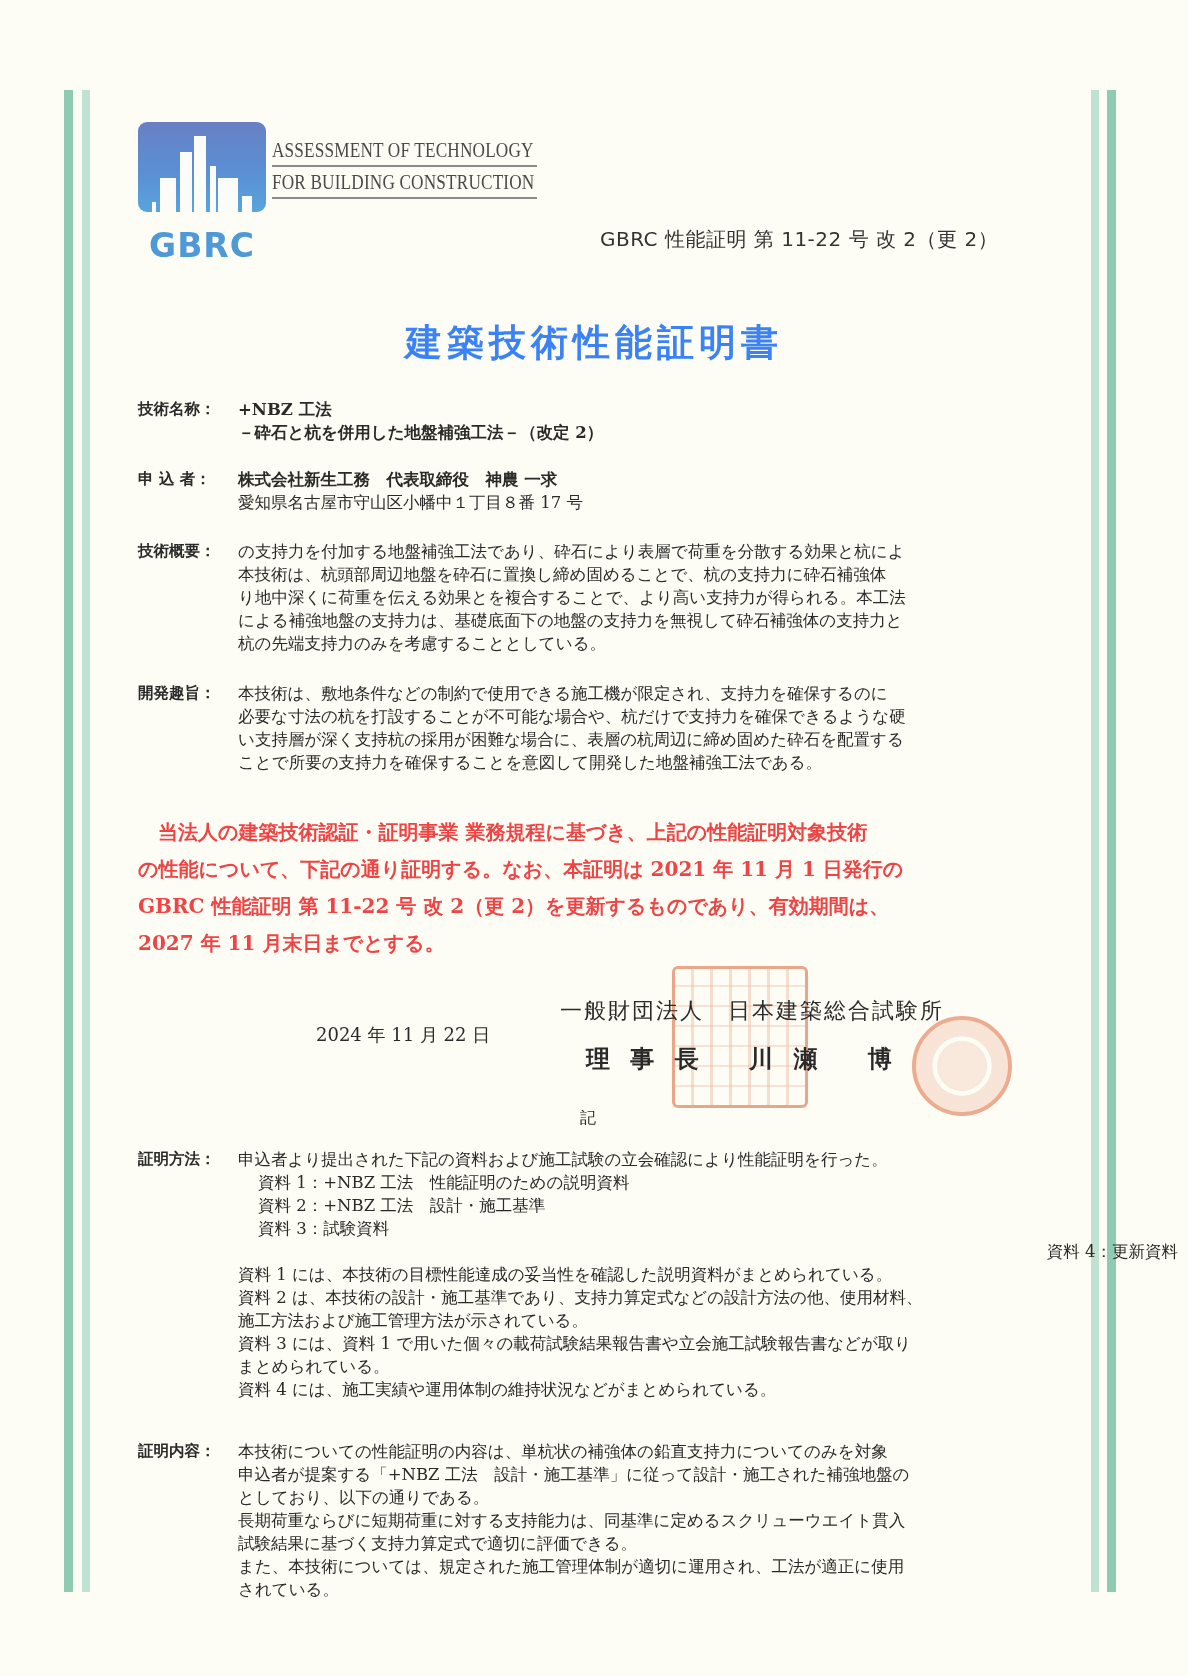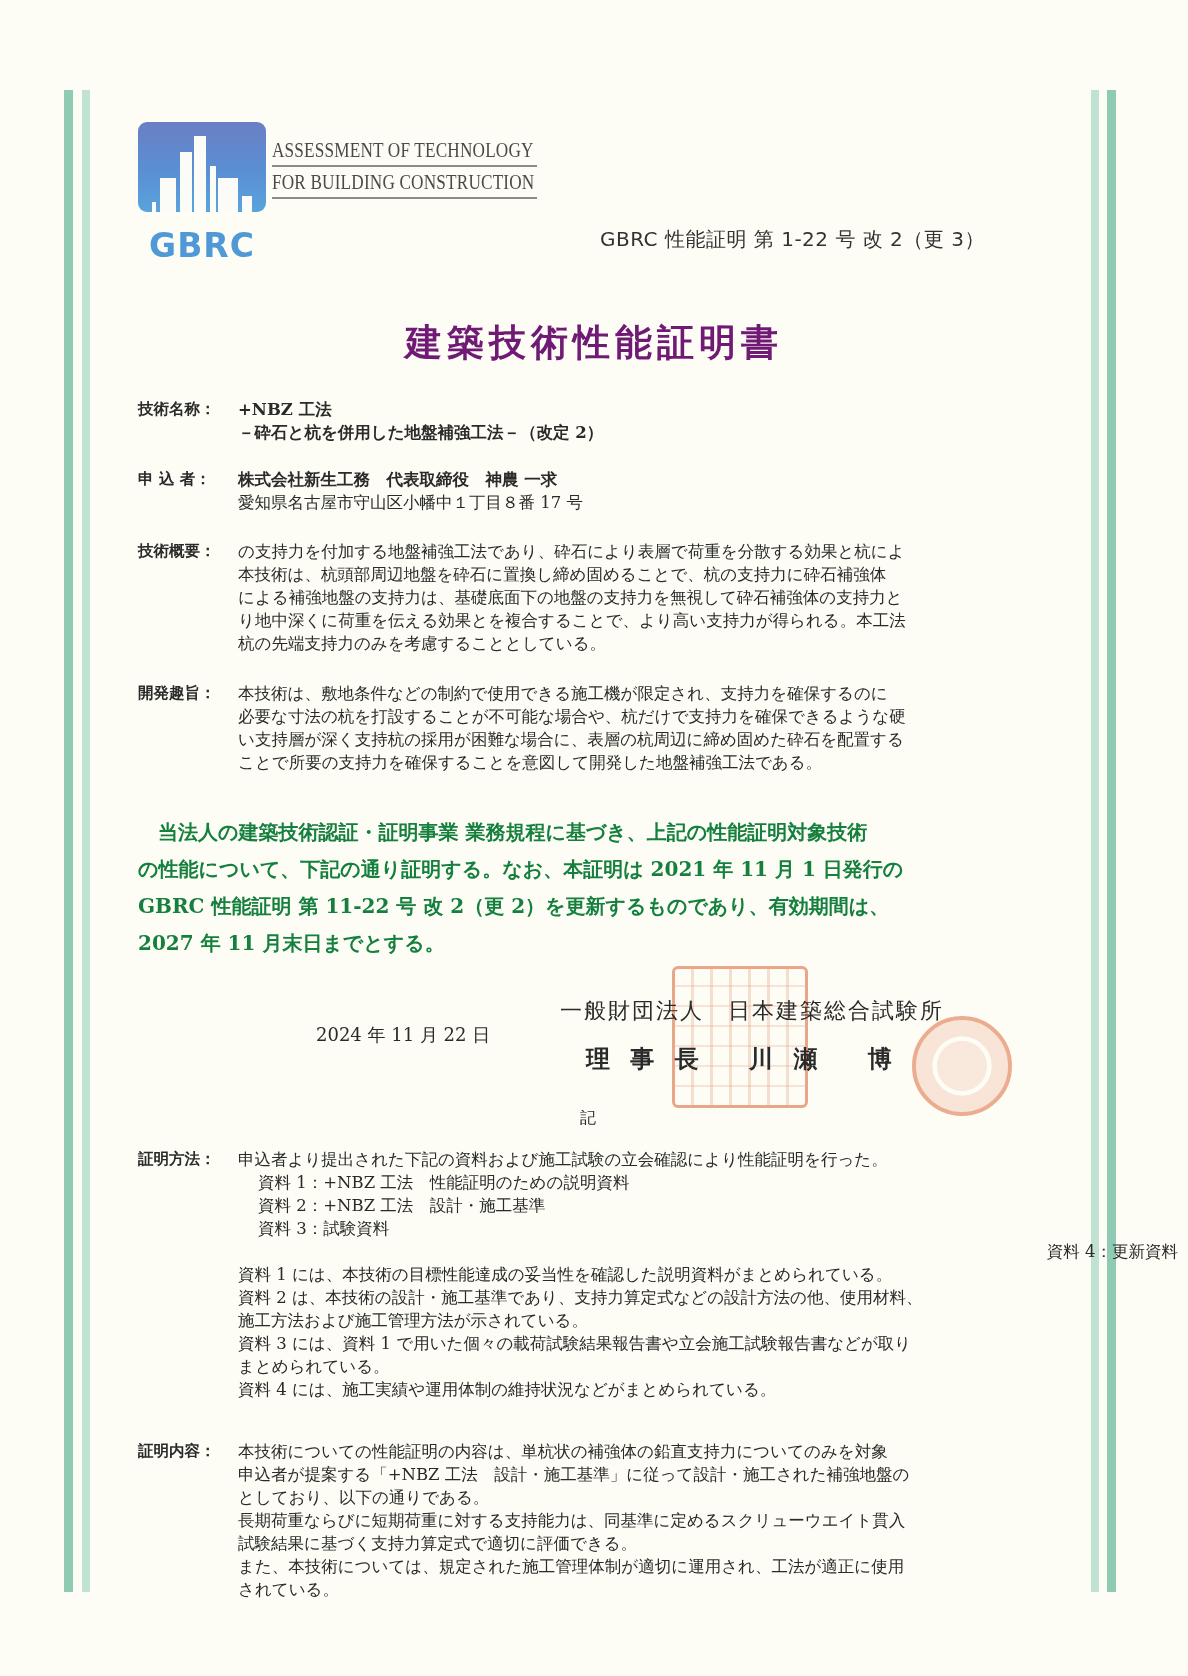--- a/index.html
+++ b/index.html
@@ -31,32 +31,32 @@
     transform: scaleX(0.82); transform-origin: left; white-space: nowrap; letter-spacing: 0.2px;
   }
   .tagline .rule { height: 2px; background: #8a8a8a; margin: 2px 0 3px 0; width: 265px; }
 
   .doc-number {
     position: absolute; left: 600px; top: 226px; font-size: 20px;
     font-family: "DejaVu Sans", sans-serif; color: #333; white-space: nowrap; letter-spacing: 0.5px;
   }
   .title {
     position: absolute; left: 0; width: 1188px; top: 318px; text-align: center;
-    font-size: 37px; font-weight: bold; letter-spacing: 5px; color: #701a75;
+    font-size: 37px; font-weight: bold; letter-spacing: 5px; color: #3b82f6;
   }
 
   .field { position: absolute; left: 138px; font-size: 16.5px; line-height: 23px; }
   .field .label { position: absolute; left: 0; top: 0; font-weight: bold; white-space: nowrap; font-family: "DejaVu Sans", sans-serif; font-size: 15.5px; }
   .field .body { position: absolute; left: 100px; top: 0; width: 940px; }
   .field .body div { white-space: nowrap; }
   .sub { font-weight: bold; }
 
   .cert-para {
     position: absolute; left: 138px; top: 814px; width: 920px;
-    font-size: 20px; line-height: 37px; font-weight: bold; color: #15803d;
+    font-size: 20px; line-height: 37px; font-weight: bold; color: #ef4444;
   }
   .cert-para div { white-space: nowrap; }
 
   .issue-date { position: absolute; left: 316px; top: 1004px; font-size: 18px; white-space: nowrap; margin-top: 19px; }
   .org { position: absolute; left: 560px; top: 996px; font-size: 22px; white-space: nowrap; letter-spacing: 2px; }
   .president { position: absolute; left: 586px; top: 1043px; font-size: 24px; white-space: nowrap; font-weight: bold; letter-spacing: 6px; }
 
   .seal-square {
     position: absolute; left: 672px; top: 966px; width: 130px; height: 136px;
     border: 3px solid #e48a64; border-radius: 6px; opacity: 0.75;
@@ -93,21 +93,21 @@
   <div class="logo-text">GBRC</div>
 </div>
 
 <div class="tagline">
   <div class="line">ASSESSMENT OF TECHNOLOGY</div>
   <div class="rule"></div>
   <div class="line">FOR BUILDING CONSTRUCTION</div>
   <div class="rule"></div>
 </div>
 
-<div class="doc-number">GBRC 性能証明 第 1-22 号 改 2（更 3）</div>
+<div class="doc-number">GBRC 性能証明 第 11-22 号 改 2（更 2）</div>
 
 <div class="title">建築技術性能証明書</div>
 
 <div class="field" style="top:398px;">
   <div class="label">技術名称：</div>
   <div class="body">
     <div class="sub">+NBZ 工法</div>
     <div class="sub">－砕石と杭を併用した地盤補強工法－（改定 2）</div>
   </div>
 </div>
@@ -118,22 +118,22 @@
     <div class="sub">株式会社新生工務　代表取締役　神農 一求</div>
     <div>愛知県名古屋市守山区小幡中１丁目８番 17 号</div>
   </div>
 </div>
 
 <div class="field" style="top:540px;">
   <div class="label">技術概要：</div>
   <div class="body">
     <div>の支持力を付加する地盤補強工法であり、砕石により表層で荷重を分散する効果と杭によ</div>
     <div>本技術は、杭頭部周辺地盤を砕石に置換し締め固めることで、杭の支持力に砕石補強体</div>
+    <div>り地中深くに荷重を伝える効果とを複合することで、より高い支持力が得られる。本工法</div>
     <div>による補強地盤の支持力は、基礎底面下の地盤の支持力を無視して砕石補強体の支持力と</div>
-    <div>り地中深くに荷重を伝える効果とを複合することで、より高い支持力が得られる。本工法</div>
     <div>杭の先端支持力のみを考慮することとしている。</div>
   </div>
 </div>
 
 <div class="field" style="top:682px;">
   <div class="label">開発趣旨：</div>
   <div class="body">
     <div>本技術は、敷地条件などの制約で使用できる施工機が限定され、支持力を確保するのに</div>
     <div>必要な寸法の杭を打設することが不可能な場合や、杭だけで支持力を確保できるような硬</div>
     <div>い支持層が深く支持杭の採用が困難な場合に、表層の杭周辺に締め固めた砕石を配置する</div>

